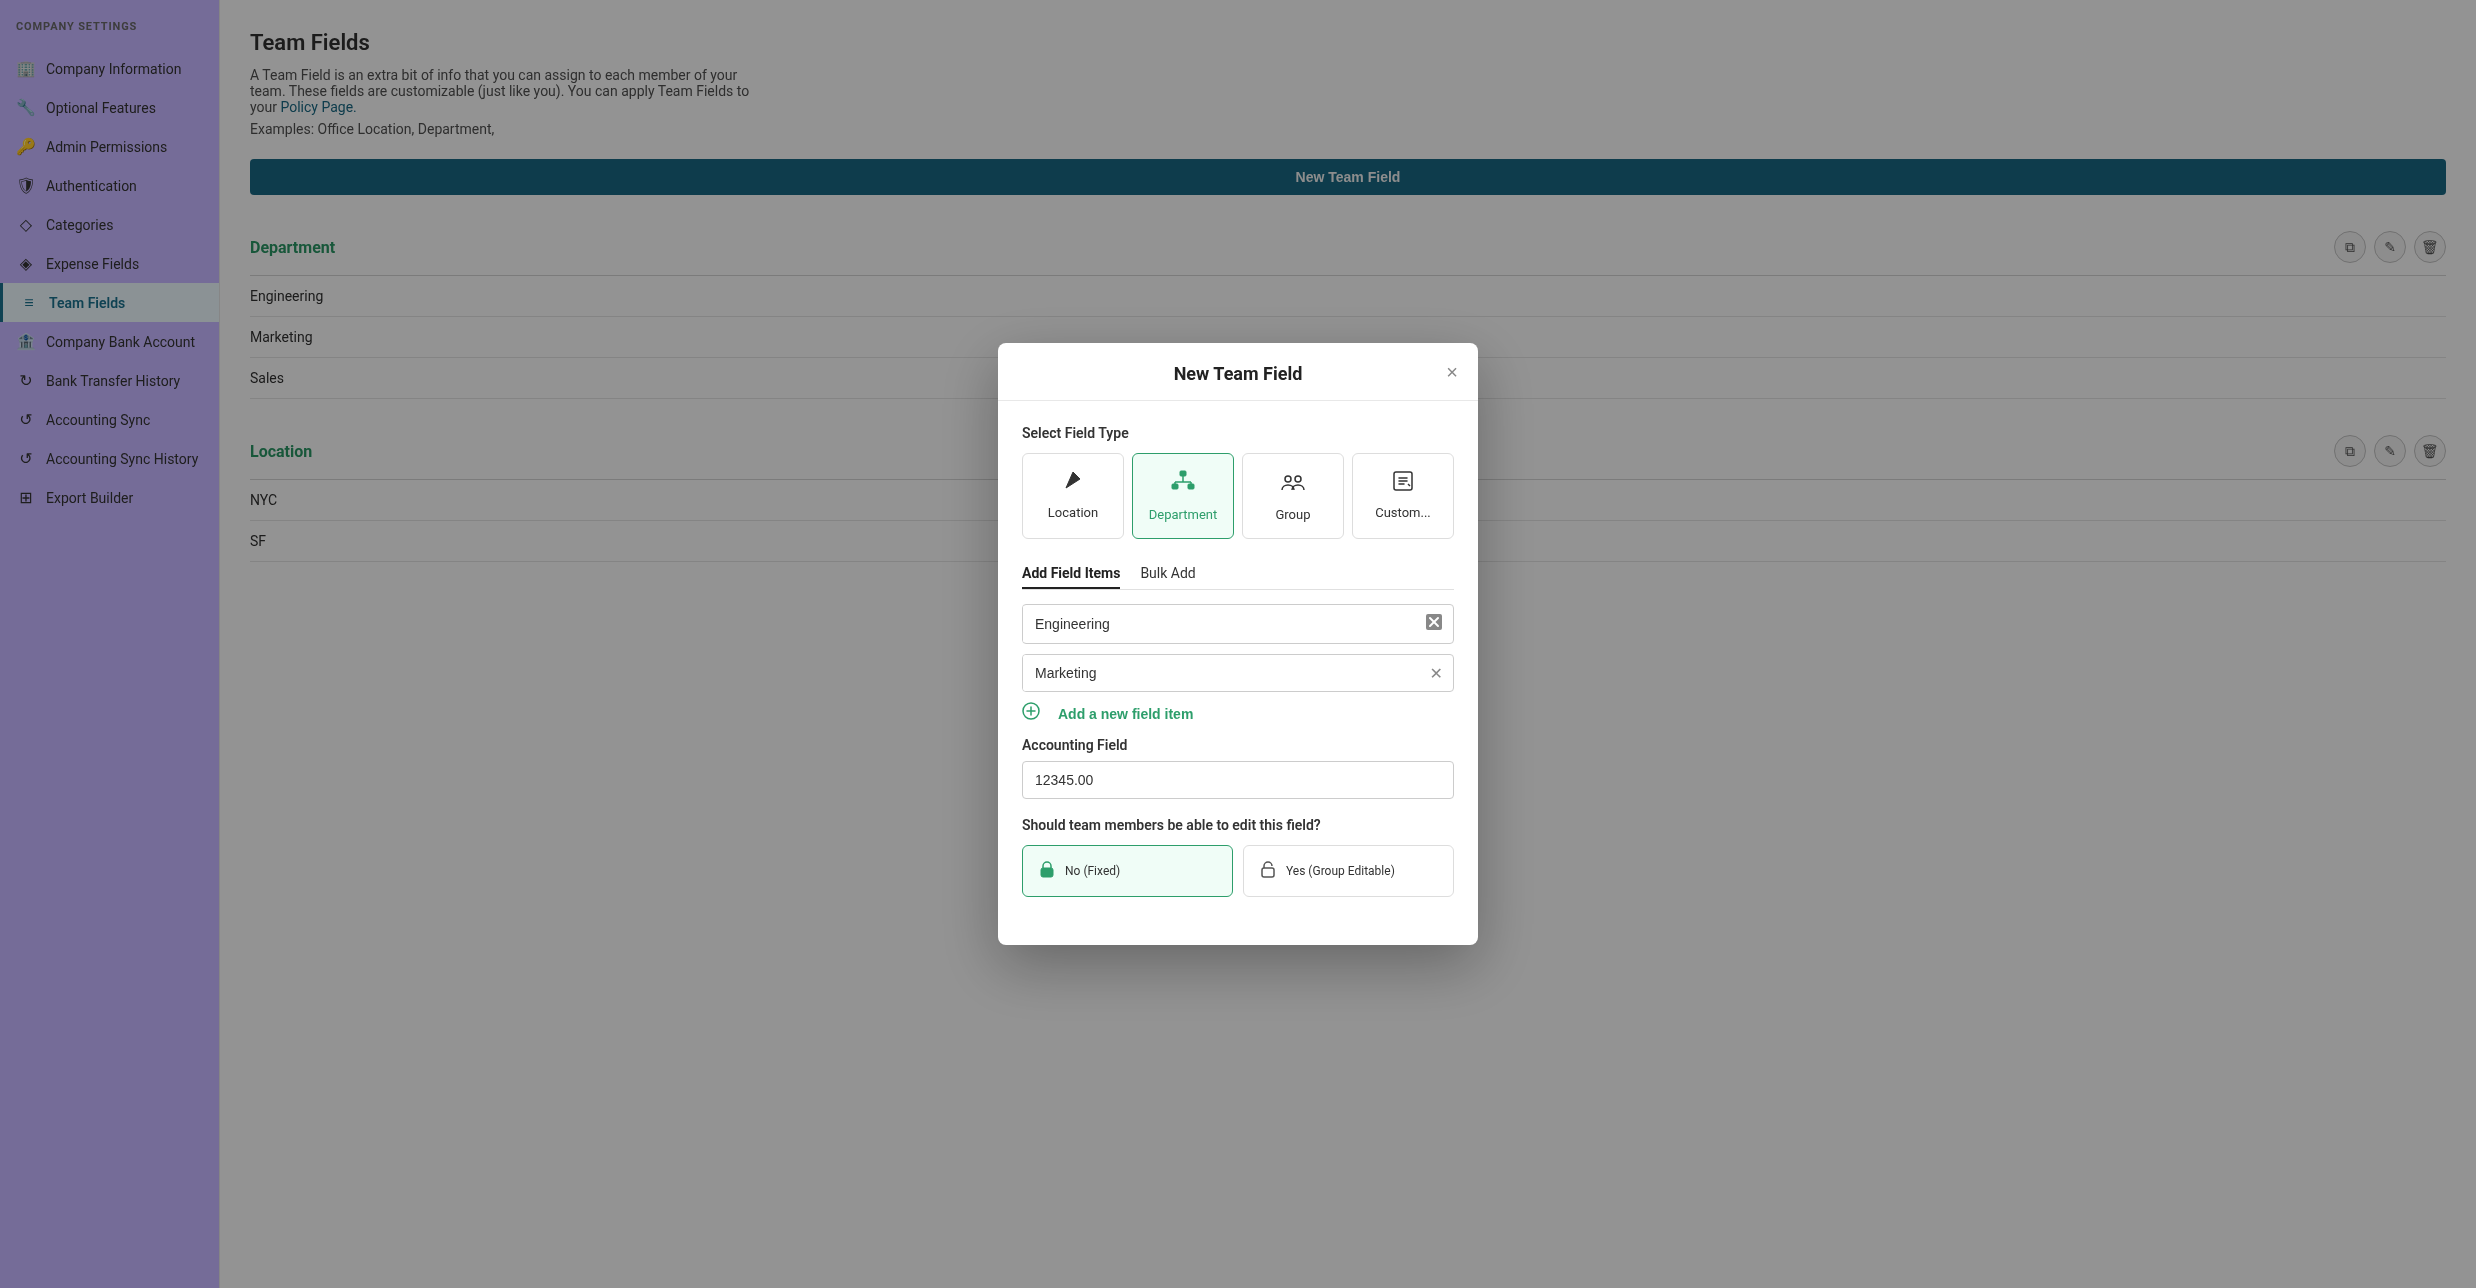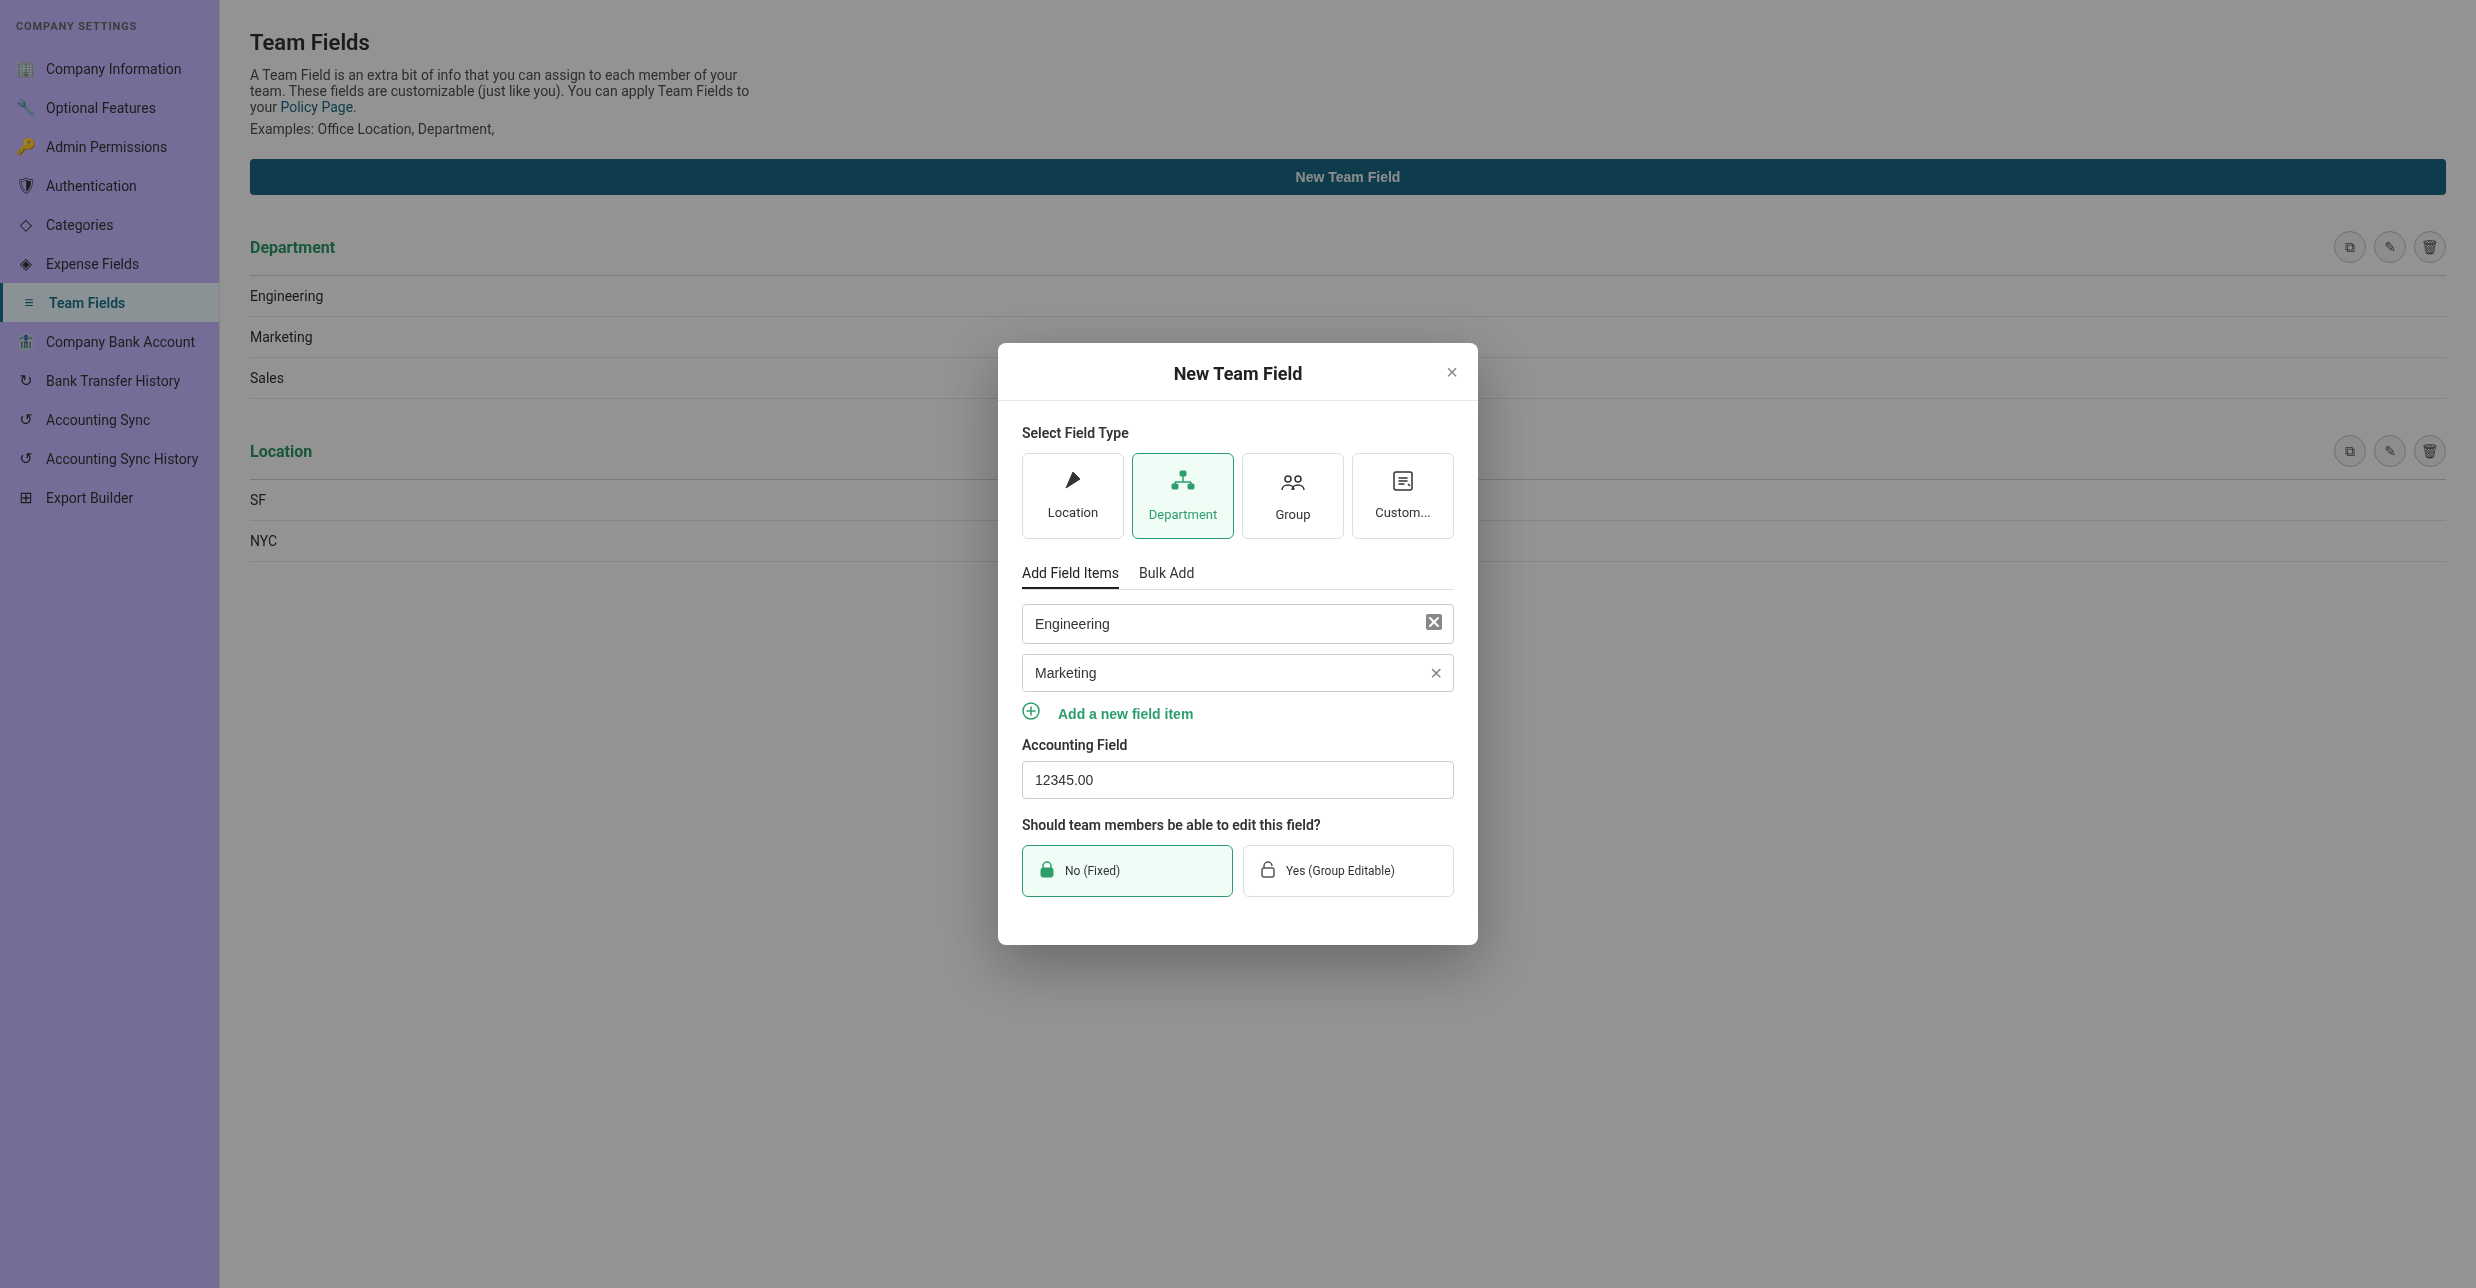--- a/index.html
+++ b/index.html
@@ -196,21 +196,21 @@
     }
     .tab-item {
       padding: 6px 0;
       margin-right: 20px;
       font-size: 14px;
       color: #333;
       cursor: pointer;
       border-bottom: 2px solid transparent;
     }
     .tab-item.active {
-      font-weight: 400;
+      font-weight: 700;
       color: #222;
       border-bottom-color: #222;
     }
 
     
     .field-input-row {
       display: flex;
       align-items: center;
       border: 1px solid #ccc;
       border-radius: 4px;
@@ -446,24 +446,24 @@
       <div class="section-row">
         <span>Location</span>
         <div class="right-actions">
           <button class="action-btn-round">⧉</button>
           <button class="action-btn-round">✎</button>
           <button class="action-btn-round">🗑</button>
         </div>
       </div>
     </div>
     <div class="table-row-item">
+      <span>NYC</span>
+    </div>
+    <div class="table-row-item">
       <span>SF</span>
-    </div>
-    <div class="table-row-item">
-      <span>NYC</span>
     </div>
   </div>
 </div>
 
 <div class="overlay">
   <div class="modal">
 
     <div class="modal-header">
       <span class="modal-title">New Team Field</span>
       <button class="modal-close">×</button>

